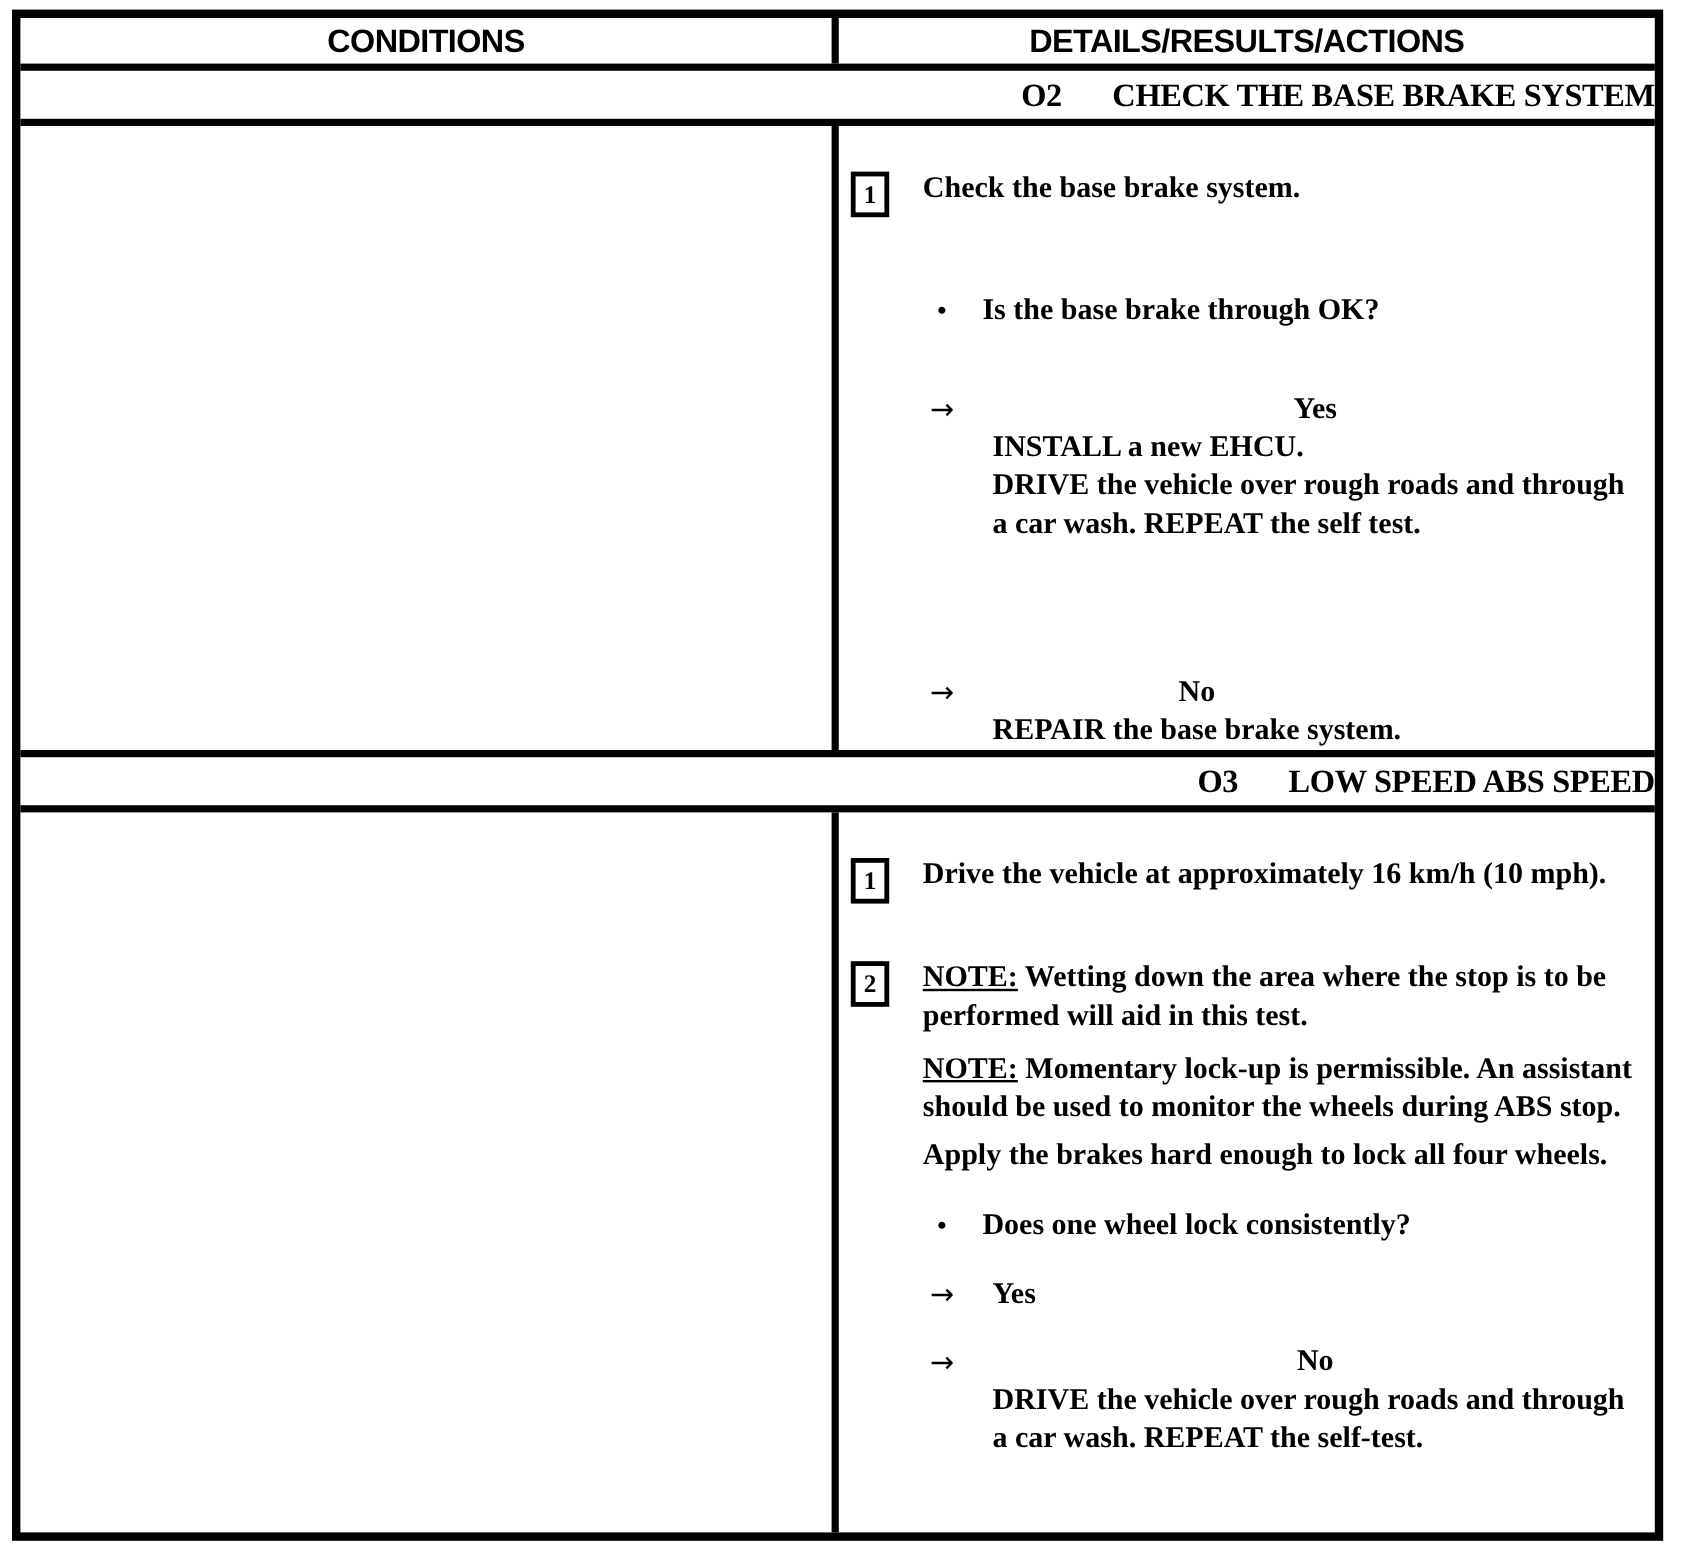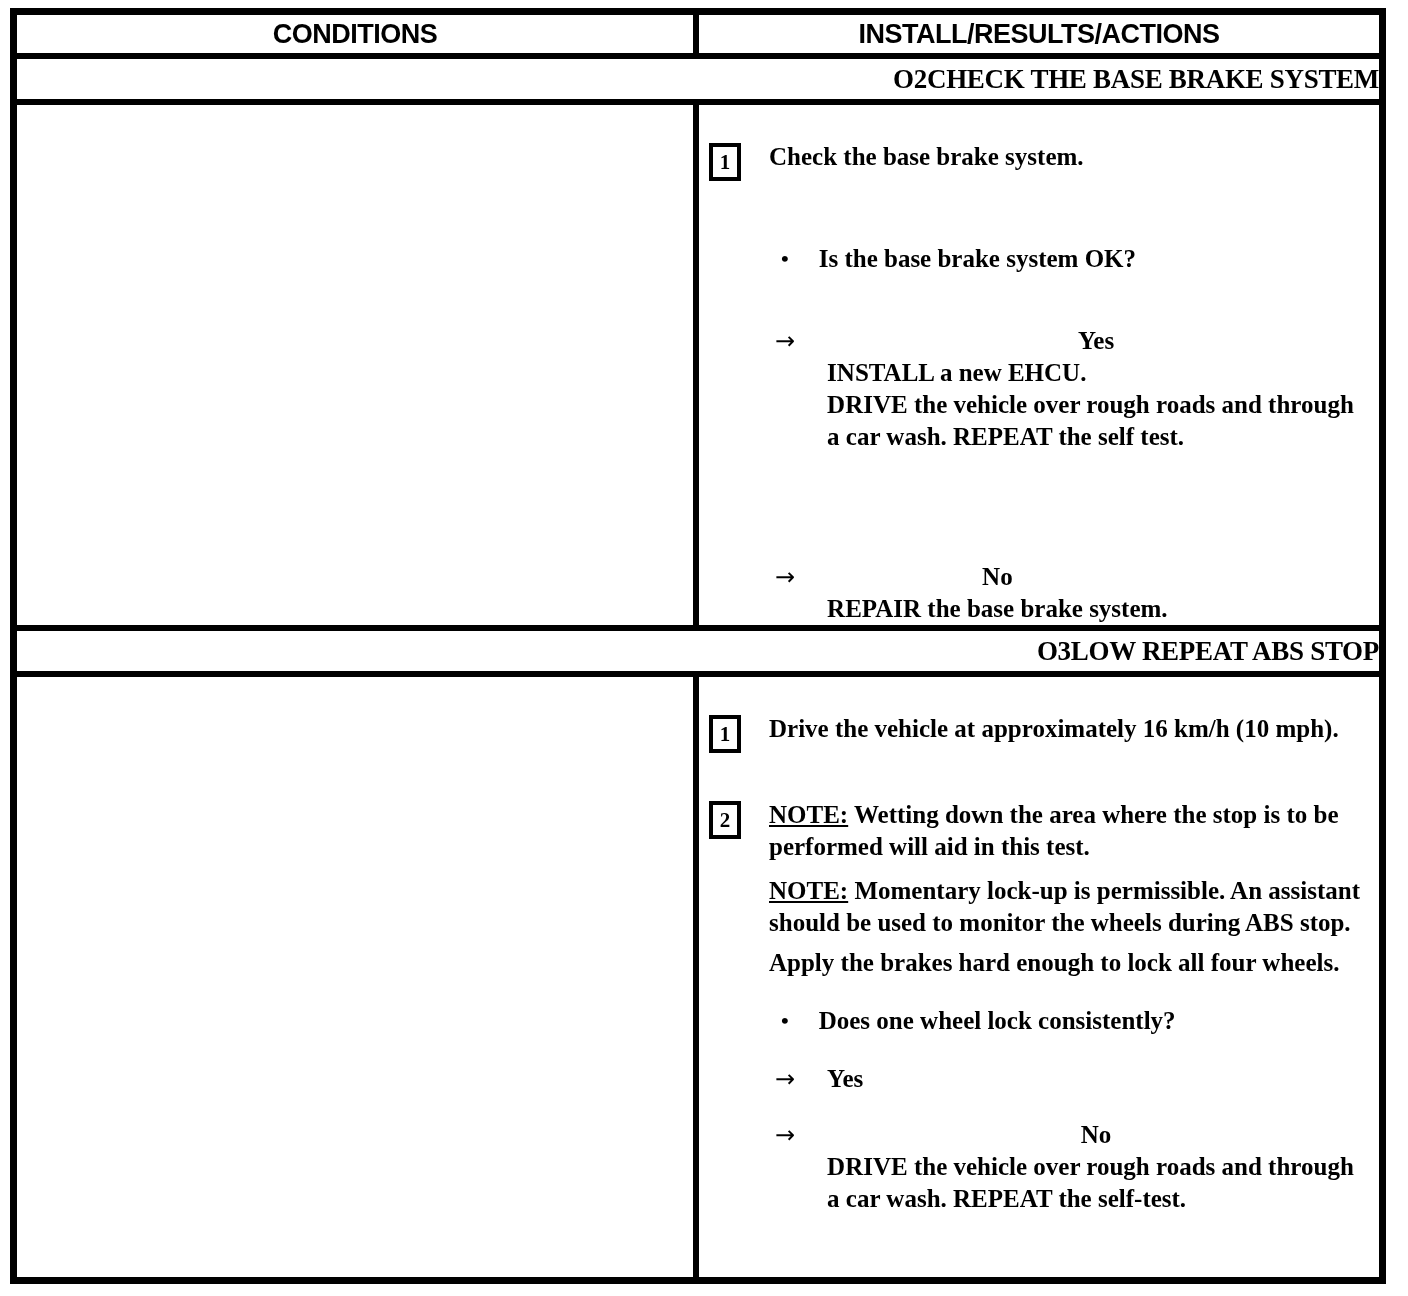--- a/index.html
+++ b/index.html
@@ -52,21 +52,21 @@
     align-items: center;
     height: 40px;
     flex: 0 0 40px;
     border-bottom: 6px solid #000;
     font-weight: bold;
     font-size: 27px;
     letter-spacing: -0.3px;
     justify-content: flex-end;
   }
   .section-code  { margin-left: 22px; }
-  .section-title { }
+  .section-title { margin-left: 42px; }
   
   .content-row {
     display: flex;
     box-sizing: border-box;
   }
   .content-row.first  { flex: 0 0 484px; border-bottom: 6px solid #000; }
   .content-row.second { flex: 1 1 auto; }
   .cond-cell {
     width: 682px;
     flex: 0 0 682px;
@@ -146,40 +146,40 @@
   .note-label { font-weight: bold; text-decoration: underline; }
 </style>
 </head>
 <body>
 
 <div class="page">
   <div class="diag-table">
 
     <div class="header-row">
       <div class="header-cell col-left">CONDITIONS</div>
-      <div class="header-cell col-right">INSTALL/RESULTS/ACTIONS</div>
+      <div class="header-cell col-right">DETAILS/RESULTS/ACTIONS</div>
     </div>
 
     <div class="section-row">
       <span class="section-code">O2</span>
       <span class="section-title">CHECK THE BASE BRAKE SYSTEM</span>
     </div>
 
     <div class="content-row first">
       <div class="cond-cell"></div>
       <div class="detail-cell">
 
         <div class="step mt36">
           <span class="step-box">1</span>
           <span class="step-text">Check the base brake system.</span>
         </div>
 
         <div class="bullet-line mt64">
           <span class="bullet-glyph">•</span>
-          <span class="bullet-text">Is the base brake system OK?</span>
+          <span class="bullet-text">Is the base brake through OK?</span>
         </div>
 
         <div class="answer mt50">
           <span class="arrow-glyph">→</span>
           <span class="answer-body">
             <div class="answer-label">Yes</div>
             <div>INSTALL a new EHCU.</div>
             <div>DRIVE the vehicle over rough roads and through a car wash. REPEAT the self test.</div>
           </span>
         </div>
@@ -190,21 +190,21 @@
             <div class="answer-label">No</div>
             <div>REPAIR the base brake system.</div>
           </span>
         </div>
 
       </div>
     </div>
 
     <div class="section-row">
       <span class="section-code">O3</span>
-      <span class="section-title">LOW REPEAT ABS STOP</span>
+      <span class="section-title">LOW SPEED ABS SPEED</span>
     </div>
 
     <div class="content-row second">
       <div class="cond-cell"></div>
       <div class="detail-cell">
 
         <div class="step mt36">
           <span class="step-box">1</span>
           <span class="step-text" style="max-width:580px">Drive the vehicle at approximately 16 km/h (10 mph).</span>
         </div>

